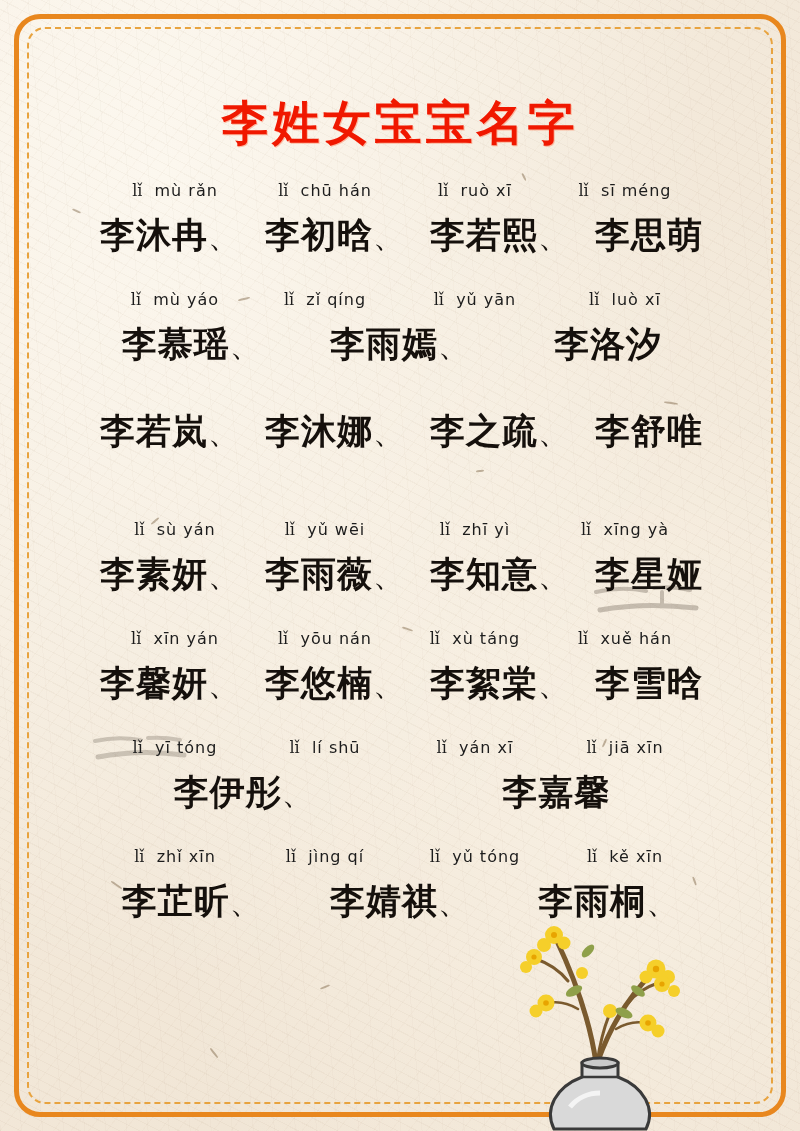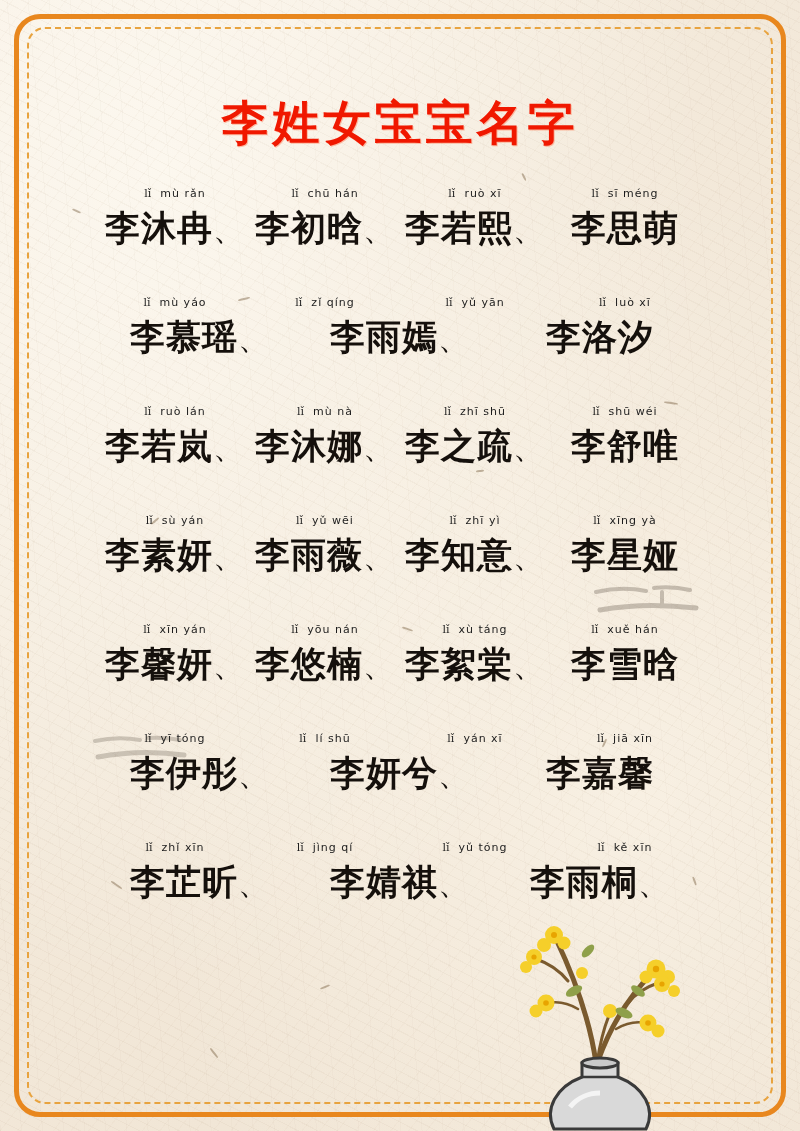--- a/index.html
+++ b/index.html
@@ -82,34 +82,35 @@
   .pinyin-line {
     display: flex;
     width: 100%;
     height: 22px;
     align-items: flex-end;
   }
   .pinyin-cell {
     flex: 1 1 0;
     text-align: center;
     font-family: "DejaVu Sans", sans-serif;
-    font-size: 11px;
+    font-size: 16px;
     color: #1c1c1c;
     letter-spacing: 1px;
     white-space: nowrap;
   }
   .pinyin-cell .surname {
     font-family: "DejaVu Serif", serif;
     letter-spacing: 0;
   }
   .han-line {
     display: flex;
     width: 100%;
-    margin-top: 5px;
+    margin-top: 12px;
     align-items: center;
+    gap: 25px;
   }
   .han-cell {
     flex: 1 1 0;
     text-align: center;
     font-family: "DejaVu Serif", serif;
     font-size: 35px;
     font-weight: bold;
     color: #15100c;
     white-space: nowrap;
     letter-spacing: 1px;
@@ -197,26 +198,20 @@
         <div class="pinyin-cell"><span class="surname">lǐ</span>&nbsp;&nbsp;<span>luò xī</span></div>
       </div>
       <div class="han-line">
         <div class="han-cell"><span>李慕瑶</span><span class="sep">、</span></div>
         <div class="han-cell"><span>李雨嫣</span><span class="sep">、</span></div>
         <div class="han-cell"><span>李洛汐</span><span class="sep"></span></div>
       </div>
     </div>
 
     <div class="row">
-      <div class="pinyin-line">
-        <div class="pinyin-cell"><span class="surname">lǐ</span>&nbsp;&nbsp;<span>ruò lán</span></div>
-        <div class="pinyin-cell"><span class="surname">lǐ</span>&nbsp;&nbsp;<span>mù nà</span></div>
-        <div class="pinyin-cell"><span class="surname">lǐ</span>&nbsp;&nbsp;<span>zhī shū</span></div>
-        <div class="pinyin-cell"><span class="surname">lǐ</span>&nbsp;&nbsp;<span>shū wéi</span></div>
-      </div>
       <div class="han-line">
         <div class="han-cell"><span>李若岚</span><span class="sep">、</span></div>
         <div class="han-cell"><span>李沐娜</span><span class="sep">、</span></div>
         <div class="han-cell"><span>李之疏</span><span class="sep">、</span></div>
         <div class="han-cell"><span>李舒唯</span><span class="sep"></span></div>
       </div>
     </div>
 
     <div class="row">
       <div class="pinyin-line">
@@ -250,21 +245,20 @@
 
     <div class="row">
       <div class="pinyin-line">
         <div class="pinyin-cell"><span class="surname">lǐ</span>&nbsp;&nbsp;<span>yī tóng</span></div>
         <div class="pinyin-cell"><span class="surname">lǐ</span>&nbsp;&nbsp;<span>lí shū</span></div>
         <div class="pinyin-cell"><span class="surname">lǐ</span>&nbsp;&nbsp;<span>yán xī</span></div>
         <div class="pinyin-cell"><span class="surname">lǐ</span>&nbsp;&nbsp;<span>jiā xīn</span></div>
       </div>
       <div class="han-line">
         <div class="han-cell"><span>李伊彤</span><span class="sep">、</span></div>
-        <div class="han-cell"><span>李妍兮</span><span class="sep">、</span></div>
         <div class="han-cell"><span>李嘉馨</span><span class="sep"></span></div>
       </div>
     </div>
 
     <div class="row">
       <div class="pinyin-line">
         <div class="pinyin-cell"><span class="surname">lǐ</span>&nbsp;&nbsp;<span>zhǐ xīn</span></div>
         <div class="pinyin-cell"><span class="surname">lǐ</span>&nbsp;&nbsp;<span>jìng qí</span></div>
         <div class="pinyin-cell"><span class="surname">lǐ</span>&nbsp;&nbsp;<span>yǔ tóng</span></div>
         <div class="pinyin-cell"><span class="surname">lǐ</span>&nbsp;&nbsp;<span>kě xīn</span></div>

